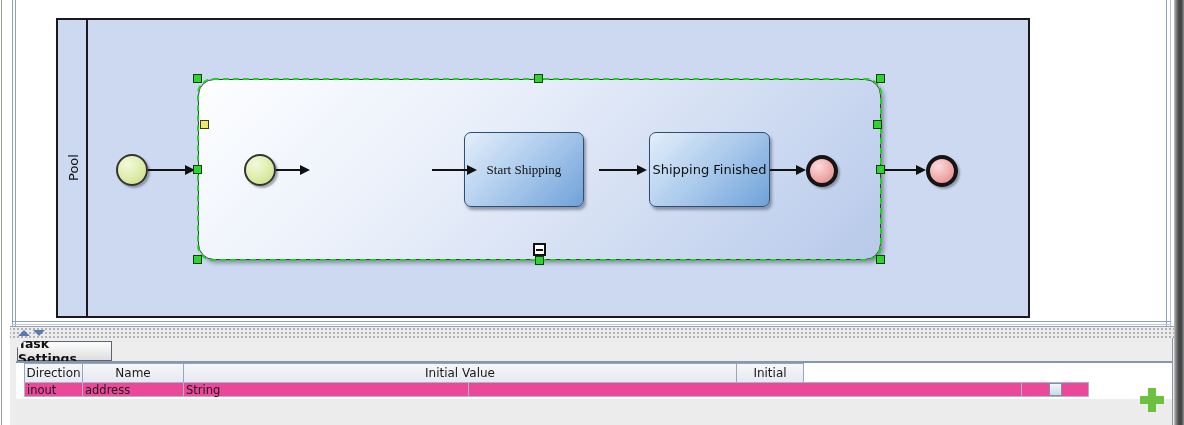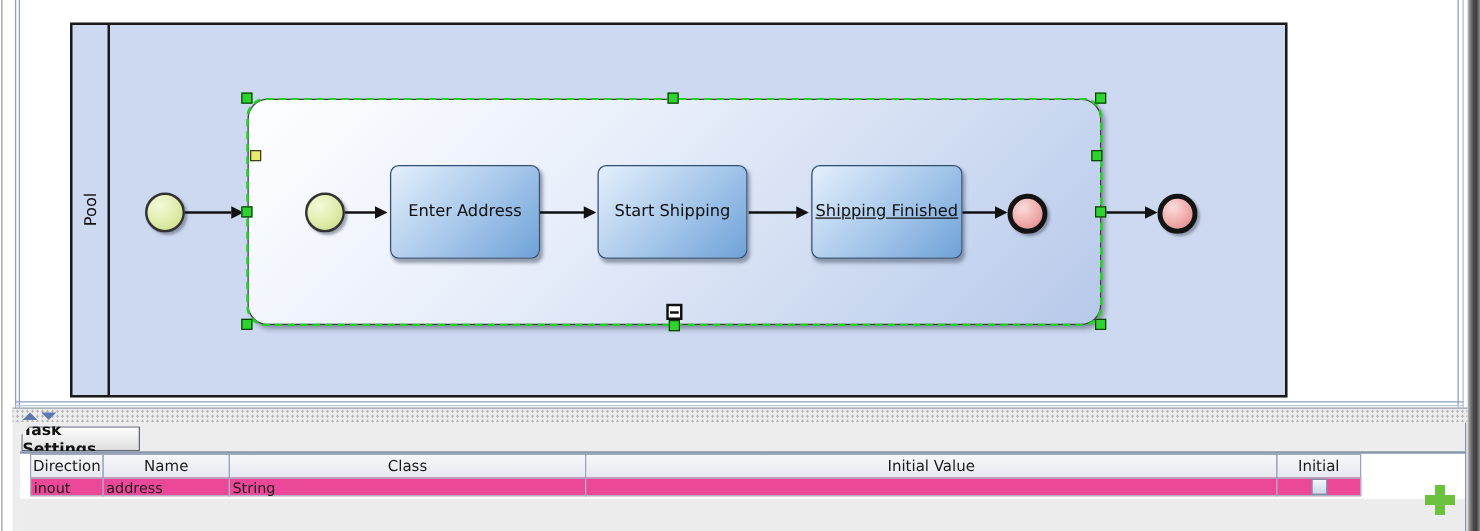--- a/index.html
+++ b/index.html
@@ -119,27 +119,24 @@
       </div>
 
       <div class="subprocess"></div>
       <div class="selection"></div>
 
       <div class="event start" style="left:58px; top:134px;"></div>
       <div class="event start" style="left:186px; top:134px;"></div>
       <div class="event end" style="left:748px; top:135px;"></div>
       <div class="event end" style="left:868px; top:135px;"></div>
 
-      <div class="task" style="left:254px;">
-        <span>Enter Address</span>
-      </div>
-      <div class="task" style="left:420px;">
+      <div class="task" style="left:406px;font-family:Liberation Serif, serif;">
         <span>Start Shipping</span>
       </div>
-      <div class="task" style="left:591px; width:121px;text-decoration:underline;">
+      <div class="task" style="left:591px; width:121px;">
         <span>Shipping Finished</span>
       </div>
 
       <div class="flow-line" style="left:90px; width:37px;"></div>
       <div class="flow-head" style="left:127px;"></div>
 
       <div class="flow-line" style="left:218px; width:26px;"></div>
       <div class="flow-head" style="left:242px;"></div>
 
       <div class="flow-line" style="left:374px; width:37px;"></div>
@@ -187,21 +184,20 @@
     </div>
     <div class="content-border"></div>
 
     <div class="content">
       <div class="white-zone"></div>
 
       <div class="ptable">
         <div class="prow header">
           <div class="pcell c0">Direction</div>
           <div class="pcell c1">Name</div>
-          <div class="pcell c2">Class</div>
           <div class="pcell c3">Initial Value</div>
           <div class="pcell c4">Initial</div>
         </div>
         <div class="prow data">
           <div class="pcell c0">inout</div>
           <div class="pcell c1">address</div>
           <div class="pcell c2">String</div>
           <div class="pcell c3"></div>
           <div class="pcell c4">
             <div class="checkbox"></div>

